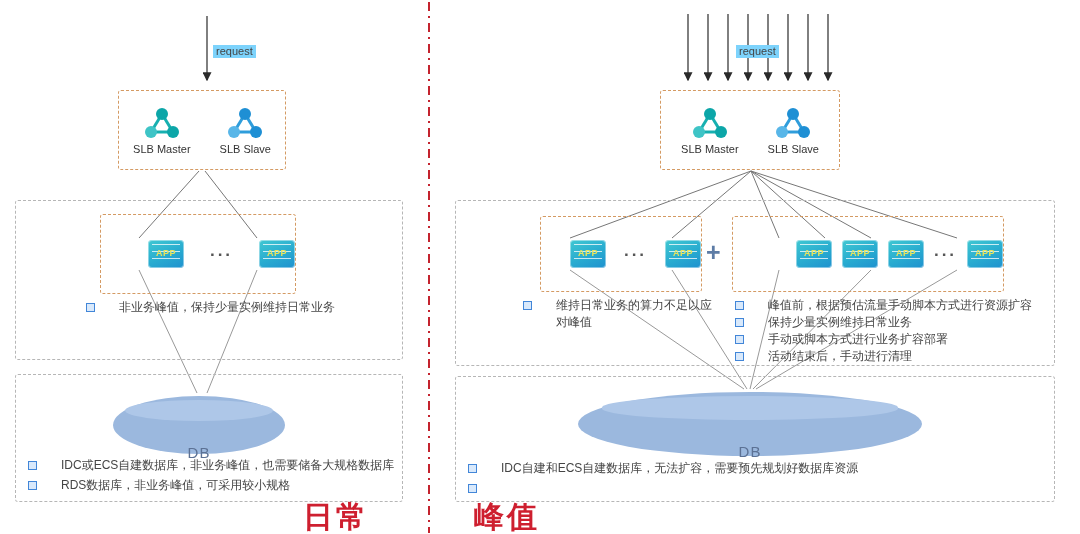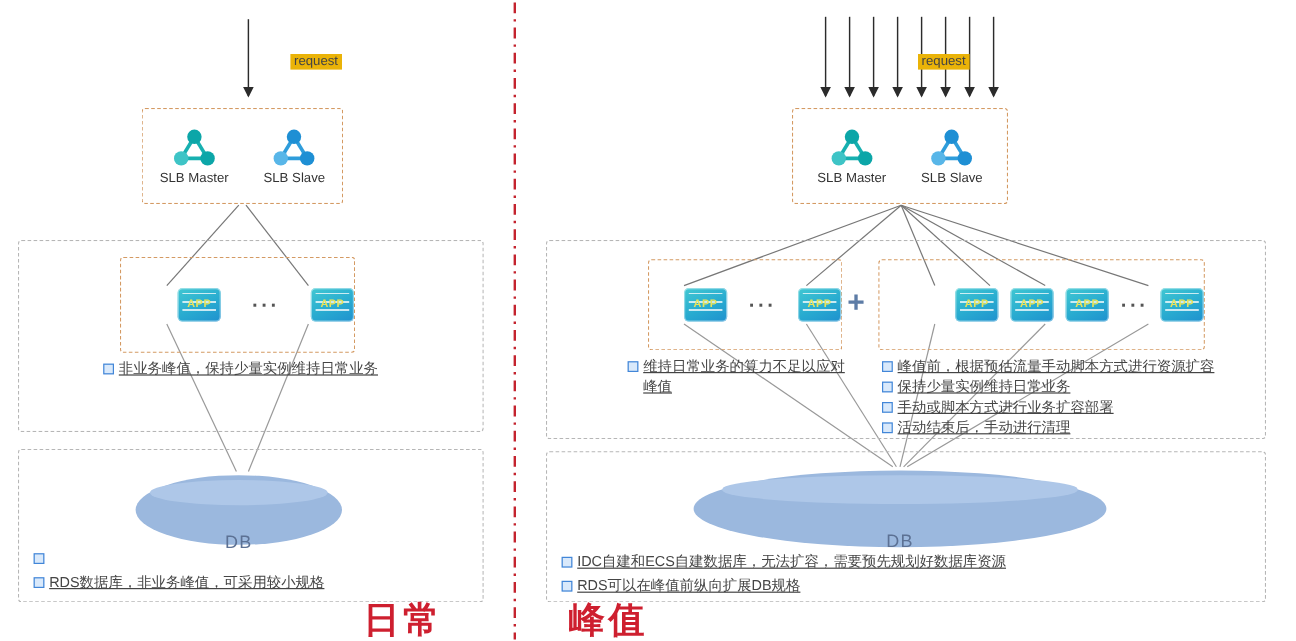--- a/index.html
+++ b/index.html
@@ -4,32 +4,32 @@
 <style>
   html,body{margin:0;padding:0;background:#fff;}
   .canvas{position:relative;width:1080px;height:534px;background:#ffffff;overflow:hidden;
     font-family:"Liberation Sans","DejaVu Sans",sans-serif;}
   .lines{position:absolute;left:0;top:0;}
   .gray-box{position:absolute;border:1.5px dashed #b6b6b6;border-radius:3px;box-sizing:border-box;}
   .orange-box{position:absolute;border:1.5px dashed #d49a63;border-radius:3px;box-sizing:border-box;}
   .slb-box{display:flex;justify-content:center;align-items:center;gap:29px;}
   .slb-unit{display:flex;flex-direction:column;align-items:center;gap:3px;}
   .slb-label{font-size:11px;color:#333;white-space:nowrap;}
-  .request-label{position:absolute;font-size:11px;color:#444;background:#eab308;padding:0 3px;line-height:1.2;margin-left:29px;}
+  .request-label{position:absolute;font-size:11px;color:#444;background:#7dd3fc;padding:0 3px;line-height:1.2;}
   .app-group{display:flex;justify-content:flex-end;align-items:center;}
   .app-icon{position:relative;width:36px;height:28px;border-radius:4px;flex:none;
     background:linear-gradient(155deg,#41c8d2 0%,#28abd0 55%,#1f91cf 100%);
     box-shadow:inset 0 0 0 1px rgba(255,255,255,.45);}
   .app-icon::before{content:"";position:absolute;left:4px;right:4px;top:4px;bottom:4px;
     background:repeating-linear-gradient(180deg,rgba(255,255,255,.75) 0 1.4px,rgba(255,255,255,0) 1.4px 6.8px);}
   .app-label{position:absolute;left:0;right:0;top:8px;text-align:center;
     font-size:9px;font-weight:bold;color:#e8e35b;letter-spacing:.5px;}
   .dots{font-size:17px;font-weight:bold;color:#555;letter-spacing:2px;line-height:1;flex:none;}
   .plus{position:absolute;font-size:25px;font-weight:bold;color:#5d7ca6;line-height:1;}
-  .note{position:absolute;display:flex;gap:4px;font-size:12px;color:#454545;line-height:1.4;text-decoration:underline;}
+  .note{position:absolute;display:flex;gap:24px;font-size:12px;color:#454545;line-height:1.4;}
   .note .bullet{flex:none;width:7px;height:7px;margin-top:4px;border:1.5px solid #4286d8;background:#d9e9fb;}
   .db-cyl{position:absolute;background:#9bb8de;border-radius:50%/50%;}
   .db-cyl::before{content:"";position:absolute;left:7%;right:7%;top:7%;height:36%;border-radius:50%/50%;background:#aec7e8;}
   .db-label{position:absolute;left:0;right:0;top:50%;transform:translateY(-44%);text-align:center;
     font-size:15px;color:#5c7194;letter-spacing:1px;margin-top:26px;}
   .caption{position:absolute;font-size:30px;font-weight:bold;color:#ce1f2f;letter-spacing:3px;white-space:nowrap;}
 </style>
 </head>
 <body>
 
@@ -139,20 +139,21 @@
     </div>
 
     <div class="gray-box" style="left:15px;top:374px;width:388px;height:128px"></div>
 
     <div class="db-cyl" style="left:113px;top:396px;width:172px;height:58px">
       <span class="db-label">DB</span>
     </div>
 
     <div class="note" style="left:28px;top:457px;width:372px">
       <span class="bullet"></span>
+      <span>IDC或ECS自建数据库，非业务峰值，也需要储备大规格数据库</span>
     </div>
     <div class="note" style="left:28px;top:477px;width:372px">
       <span class="bullet"></span>
       <span>RDS数据库，非业务峰值，可采用较小规格</span>
     </div>
 
     <div class="caption" style="left:303px;top:497px">日常</div>
   </section>
 
   
@@ -246,19 +247,18 @@
     <div class="db-cyl" style="left:578px;top:392px;width:344px;height:64px">
       <span class="db-label">DB</span>
     </div>
 
     <div class="note" style="left:468px;top:460px;width:560px">
       <span class="bullet"></span>
       <span>IDC自建和ECS自建数据库，无法扩容，需要预先规划好数据库资源</span>
     </div>
     <div class="note" style="left:468px;top:480px;width:560px">
       <span class="bullet"></span>
-      <span>RDS可以在峰值前纵向扩展DB规格</span>
     </div>
 
     <div class="caption" style="left:474px;top:497px">峰值</div>
   </section>
 
 </div>
 
 </body></html>

